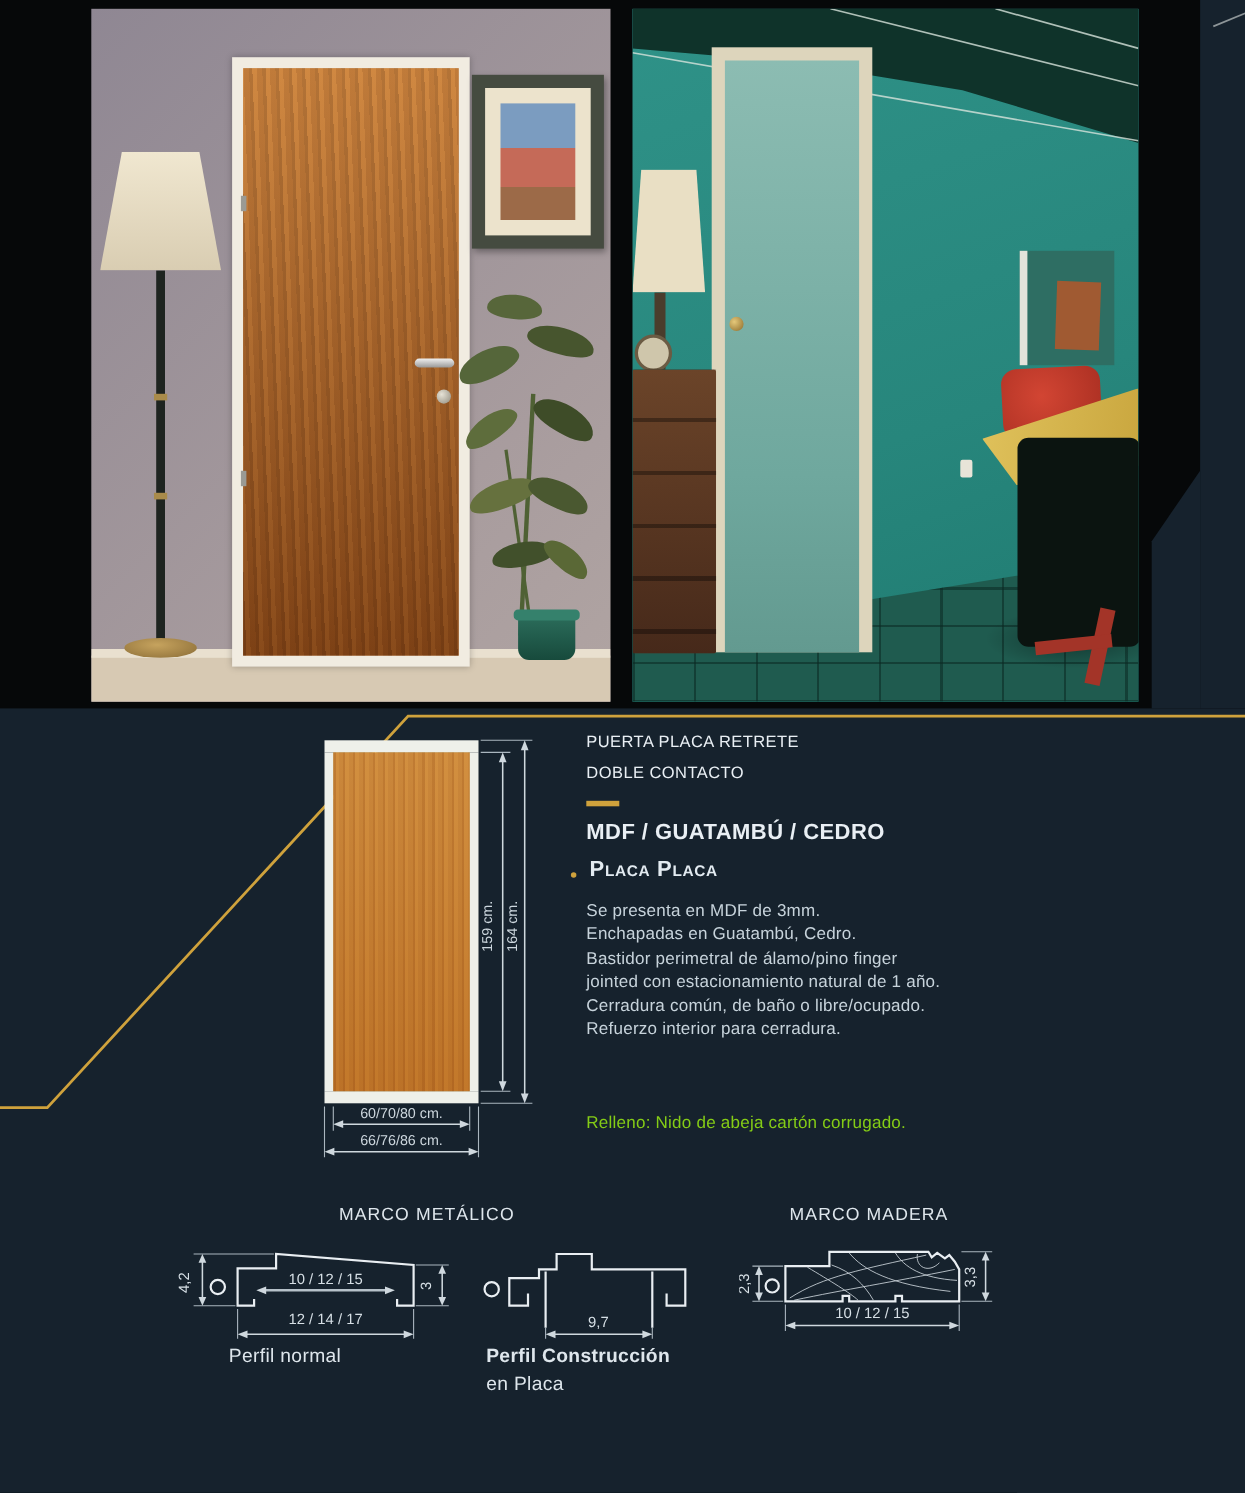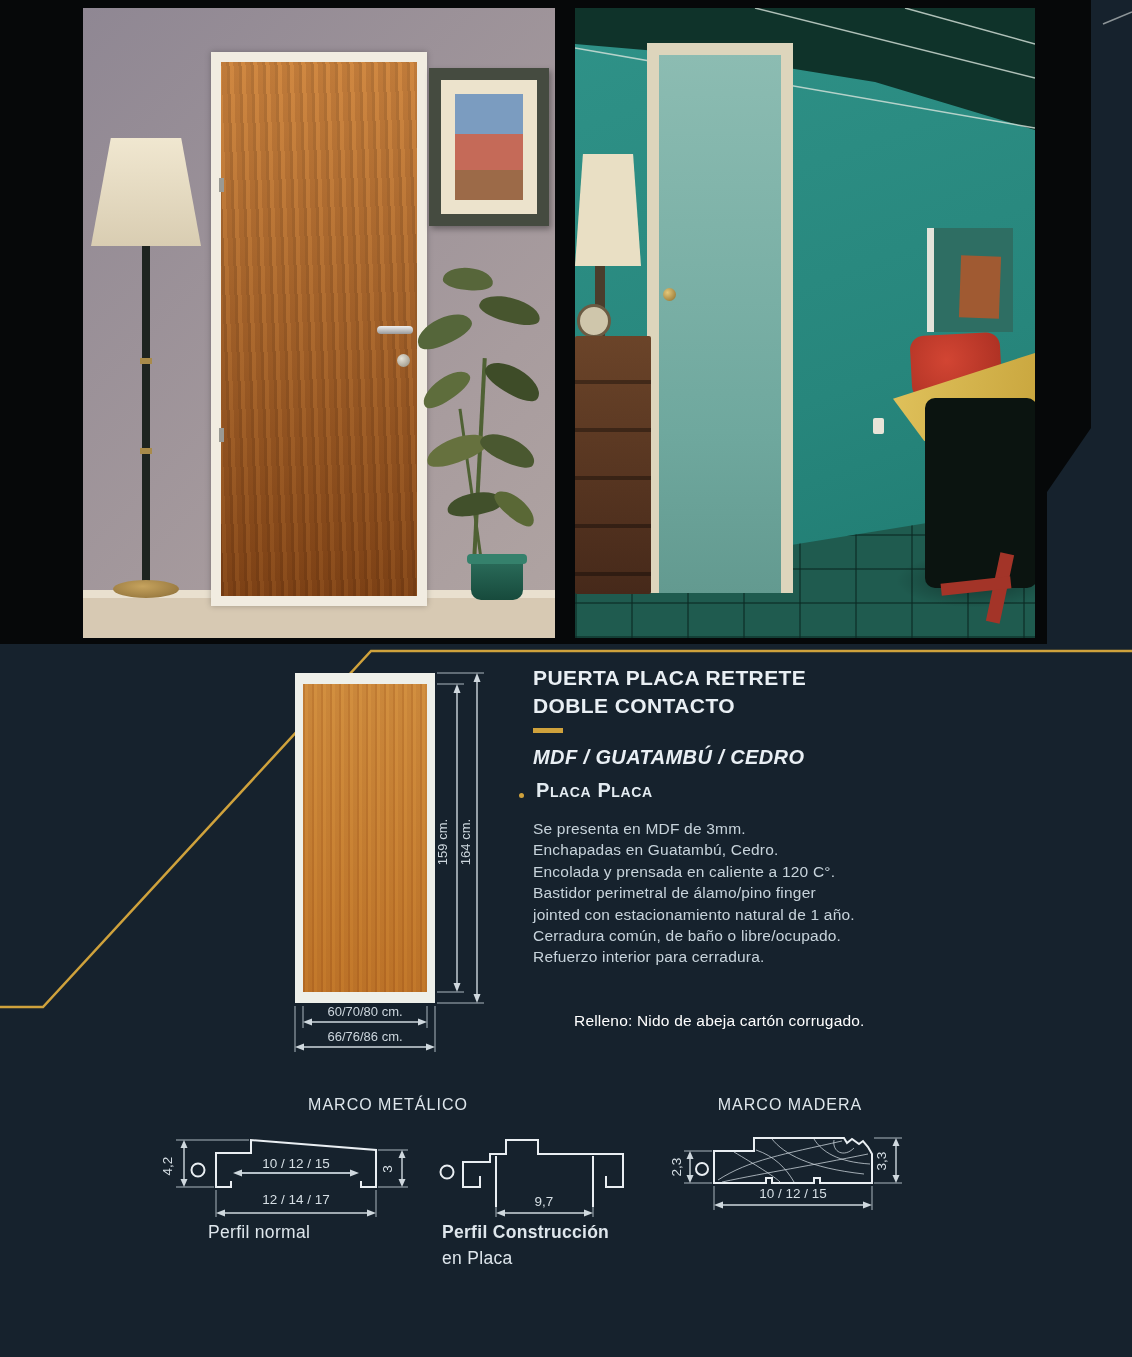--- a/index.html
+++ b/index.html
@@ -55,27 +55,27 @@
   .woodR{left:26px;top:28px;width:40px;height:62px;background:#a05a32;transform:rotate(2deg);}
   .tableR{left:318px;top:345px;width:142px;height:88px;background:linear-gradient(100deg,#e0c25c,#c9a63e);
           clip-path:polygon(0 52%,100% 0,100% 80%,22% 100%);}
   .redchair{left:336px;top:326px;width:90px;height:64px;border-radius:14px;background:radial-gradient(circle at 40% 40%,#d24533,#a82e21);transform:rotate(-3deg);}
   .blkchair{left:350px;top:390px;width:112px;height:190px;border-radius:10px;background:#0b1410;}
   .redleg1{left:418px;top:545px;width:14px;height:70px;background:#a33428;transform:rotate(12deg);}
   .redleg2{left:366px;top:572px;width:70px;height:12px;background:#a33428;transform:rotate(-6deg);}
   .shadowR{left:320px;top:545px;width:160px;height:55px;background:radial-gradient(ellipse,rgba(0,0,0,.4),transparent 70%);}
   .outletR{left:298px;top:410px;width:11px;height:16px;background:#e8e4d8;border-radius:2px;}
   
-  .ttl{color:#e9eff4;font-size:21px;font-weight:700;letter-spacing:.4px;}
+  .ttl{color:#e9eff4;font-size:15px;font-weight:400;letter-spacing:.4px;}
   .mat{color:#e9eff4;font-size:20px;font-weight:700;letter-spacing:.4px;}
   .hoja{color:#e3ebf1;font-size:20px;font-weight:700;font-variant:small-caps;letter-spacing:.6px;}
   .dash{width:30px;height:5px;}
   .bullet{width:5px;height:5px;border-radius:50%;}
   .spec{color:#c7d3db;font-size:15.5px;line-height:21.4px;letter-spacing:.2px;}
-  .fill{color:#ffffff;font-size:15.5px;letter-spacing:.2px;margin-left:41px;}
+  .fill{color:#84cc16;font-size:15.5px;letter-spacing:.2px;}
   .mtitle{width:200px;text-align:center;color:#dfe7ed;font-size:16px;font-weight:400;letter-spacing:1px;}
   .plabel{color:#dee6ec;font-size:17.5px;letter-spacing:.3px;}
   .dframe{background:#eef0ea;}
   .dwood{background-color:#e2b877;
          background-image:linear-gradient(180deg,#edca8f,#dba95f),
            repeating-linear-gradient(90deg,rgba(176,116,44,.28) 0 2px,rgba(255,235,195,.20) 2px 5px,rgba(190,130,60,.14) 5px 9px);
          background-blend-mode:multiply;}
   svg text{font-family:"Liberation Sans",sans-serif;}
   .dimtxt{fill:#ccd6dd;font-size:13px;}
   .pdim{fill:#d6dfe5;font-size:13.5px;}
@@ -184,28 +184,27 @@
       <text class="dimtxt" transform="rotate(-90 167 182)" x="167" y="182" text-anchor="middle">159 cm.</text>
       <text class="dimtxt" transform="rotate(-90 190 182)" x="190" y="182" text-anchor="middle">164 cm.</text>
       <text class="dimtxt" x="85" y="356" text-anchor="middle">60/70/80 cm.</text>
       <text class="dimtxt" x="85" y="381" text-anchor="middle">66/76/86 cm.</text>
     </svg>
   </div>
 
   <div class="abs ttl" style="left:533px;top:666px;">PUERTA PLACA RETRETE</div>
   <div class="abs ttl" style="left:533px;top:694px;">DOBLE CONTACTO</div>
   <div class="abs dash" style="left:533px;top:728px;background:#cfa23c;"></div>
-  <div class="abs mat" style="left:533px;top:746px;font-style:italic;">MDF / GUATAMBÚ / CEDRO</div>
+  <div class="abs mat" style="left:533px;top:746px;">MDF / GUATAMBÚ / CEDRO</div>
   <div class="abs bullet" style="left:519px;top:793px;background:#cfa23c;"></div>
   <div class="abs hoja" style="left:536px;top:779px;">Placa Placa</div>
 
   <div class="abs" style="left:533px;top:818px;width:420px;">
     <div class="spec">Se presenta en MDF de 3mm.</div>
     <div class="spec">Enchapadas en Guatambú, Cedro.</div>
-    <div class="spec">Encolada y prensada en caliente a 120 C°.</div>
     <div class="spec">Bastidor perimetral de álamo/pino finger</div>
     <div class="spec">jointed con estacionamiento natural de 1 año.</div>
     <div class="spec">Cerradura común, de baño o libre/ocupado.</div>
     <div class="spec">Refuerzo interior para cerradura.</div>
   </div>
   <div class="abs fill" style="left:533px;top:1012px;">Relleno: Nido de abeja cartón corrugado.</div>
 
   <div class="abs mtitle" style="left:288px;top:1096px;">MARCO METÁLICO</div>
   <div class="abs mtitle" style="left:690px;top:1096px;">MARCO MADERA</div>
 

